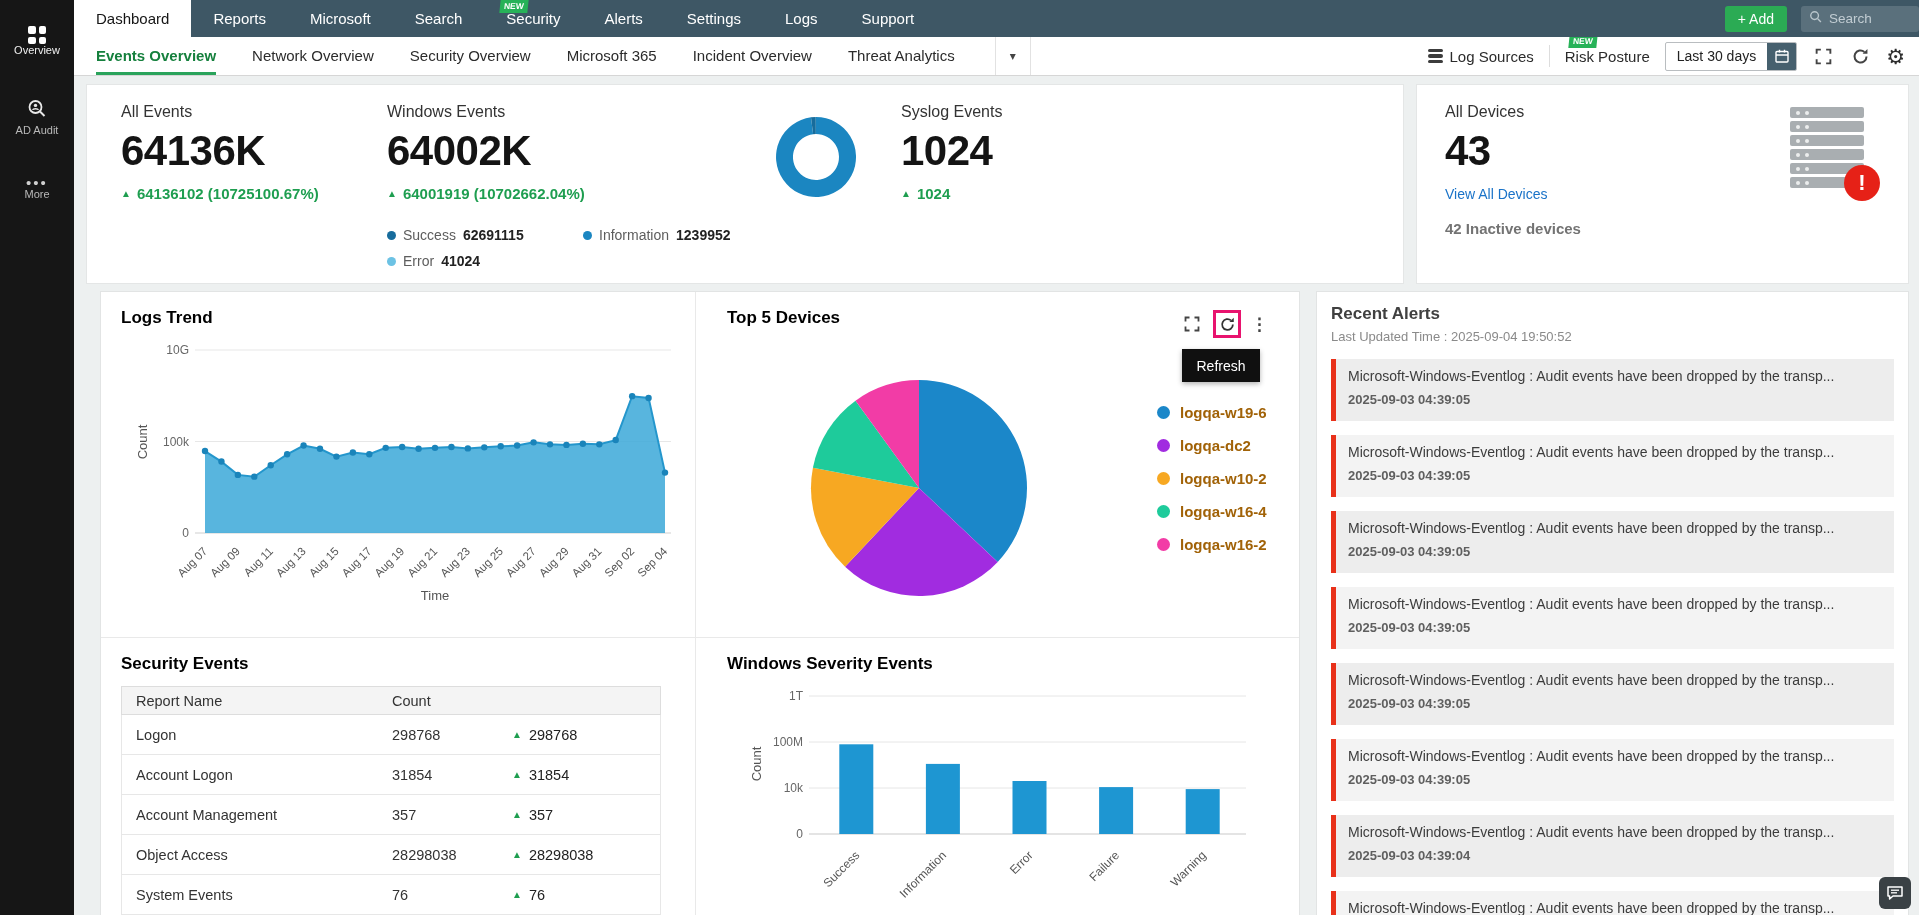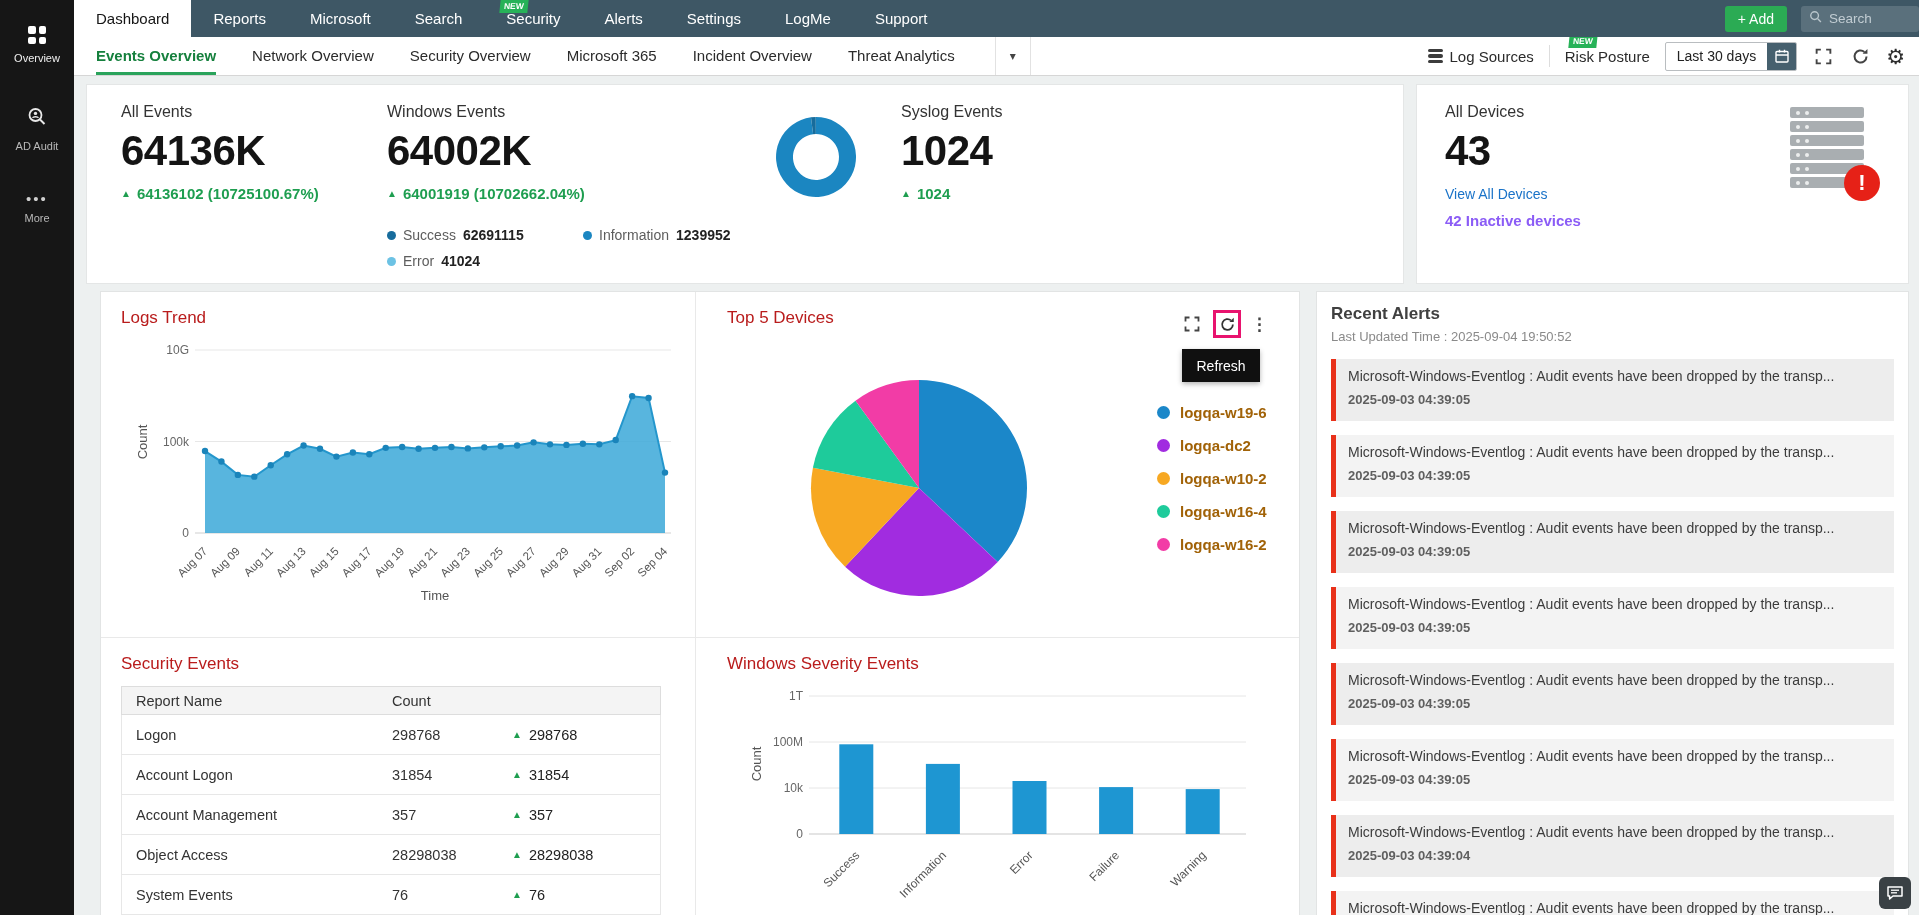--- a/index.html
+++ b/index.html
@@ -4,21 +4,21 @@
 <style>
   * { margin:0; padding:0; box-sizing:border-box; }
   html,body { width:1919px; height:915px; overflow:hidden; background:#edf0f0;
               font-family:"Liberation Sans", sans-serif; position:relative; }
   svg { overflow:visible; }
   svg text { font-family:"Liberation Sans", sans-serif; }
 
   
   .sidebar { position:absolute; left:0; top:0; width:74px; height:915px; background:#161616; z-index:40;
              display:flex; flex-direction:column; align-items:center; }
-  .side-item { display:flex; flex-direction:column; align-items:center; gap:8px; margin-top:22px; cursor:pointer; width:100%; padding:4px 0; }
+  .side-item { display:flex; flex-direction:column; align-items:center; margin-top:22px; cursor:pointer; width:100%; padding:4px 0; }
   .side-item + .side-item { margin-top:34px; }
   .side-label { font-size:11px; color:#efefef; }
   .side-item.dim .side-label { color:#b9b9b9; }
   .grid-icon { width:18px; height:18px; display:grid; grid-template-columns:1fr 1fr; gap:3px; }
   .grid-icon span { background:#fff; border-radius:2px; }
   .more-dots { font-size:15px; color:#cfcfcf; letter-spacing:2px; line-height:10px; }
 
   
   .topnav { position:absolute; left:74px; right:0; top:0; height:37px; background:#3e5765; display:flex; align-items:stretch; z-index:30; }
   .nav-tabs { display:flex; align-items:stretch; }
@@ -59,35 +59,35 @@
   .stat-label { font-size:16px; color:#333; }
   .stat-value { font-size:42px; font-weight:bold; color:#141414; letter-spacing:-0.5px; margin-top:8px; line-height:1.05; }
   .stat-change { margin-top:12px; font-size:15px; color:#1e9e50; font-weight:600; display:flex; align-items:center; gap:6px; }
   .up-arrow { font-size:10px; line-height:1; }
   #donut-wrap { position:absolute; left:687px; top:30px; width:84px; height:84px; }
   #win-legend { position:absolute; left:300px; top:142px; display:grid; grid-template-columns:196px auto; row-gap:10px; }
   .wl-item { display:flex; align-items:center; gap:7px; font-size:14px; color:#5d5d5d; }
   .bullet { width:9px; height:9px; border-radius:50%; display:inline-block; flex:none; }
   .wl-value { font-weight:bold; color:#222; }
   .devices-link { display:inline-block; margin-top:13px; font-size:14px; color:#1a73c8; cursor:pointer; text-decoration:none; }
-  .inactive { margin-top:9px; font-size:15px; color:#8b5cf6; font-weight:600; }
+  .inactive { margin-top:17px; font-size:15px; color:#737373; font-weight:600; }
   .server-icon { position:absolute; right:44px; top:22px; width:74px; }
   .server-icon .bar { height:11px; background:#a9aeb1; border-radius:2px; margin-bottom:3px; position:relative; }
   .server-icon .bar::before { content:""; position:absolute; left:6px; top:3.5px; width:4px; height:4px; border-radius:50%;
                               background:#eceeee; box-shadow:9px 0 0 #eceeee; }
   .alert-badge { position:absolute; right:-16px; bottom:-10px; width:36px; height:36px; border-radius:50%; background:#e62117;
                  color:#fff; font-weight:bold; font-size:22px; display:flex; align-items:center; justify-content:center; }
 
   
   .panel { position:absolute; background:#fff; border:1px solid #e2e4e4; }
   .main-panel { left:100px; top:291px; width:1200px; height:660px; }
   .alerts-panel { left:1316px; top:291px; width:593px; height:660px; padding:12px 14px 0 14px; overflow:hidden; }
   .vdiv { position:absolute; left:594px; top:0; width:1px; height:100%; background:#e9e9e9; }
   .hdiv { position:absolute; left:0; top:345px; width:100%; height:1px; background:#e9e9e9; }
-  .q-title { position:absolute; font-size:17px; font-weight:normal; color:#b91c1c; }
+  .q-title { position:absolute; font-size:17px; font-weight:bold; color:#000000; }
   #t-logs { left:20px;  top:16px; }
   #t-top5 { left:626px; top:16px; }
   #t-sec  { left:20px;  top:362px; }
   #t-win  { left:626px; top:362px; }
   #logs-svg { position:absolute; left:30px; top:46px; }
   #pie-svg  { position:absolute; left:700px; top:78px; }
   #bars-svg { position:absolute; left:640px; top:392px; }
   #pie-legend { position:absolute; left:1056px; top:112px; }
   .pl-item { display:flex; align-items:center; gap:10px; margin-bottom:16px; cursor:pointer; }
   .pl-bullet { width:13px; height:13px; border-radius:50%; flex:none; }
@@ -168,21 +168,21 @@
         <span>Security</span>
         <span class="new-badge">NEW</span>
       </div>
       <div class="nav-tab">
         <span>Alerts</span>
       </div>
       <div class="nav-tab">
         <span>Settings</span>
       </div>
       <div class="nav-tab">
-        <span>LogMe</span>
+        <span>Logs</span>
       </div>
       <div class="nav-tab">
         <span>Support</span>
       </div>
     </div>
   <div class="topnav-right">
     <button class="add-btn">+ Add</button>
     <div class="searchbox">
       <span>
         <svg width="14" height="14" viewBox="0 0 20 20">

